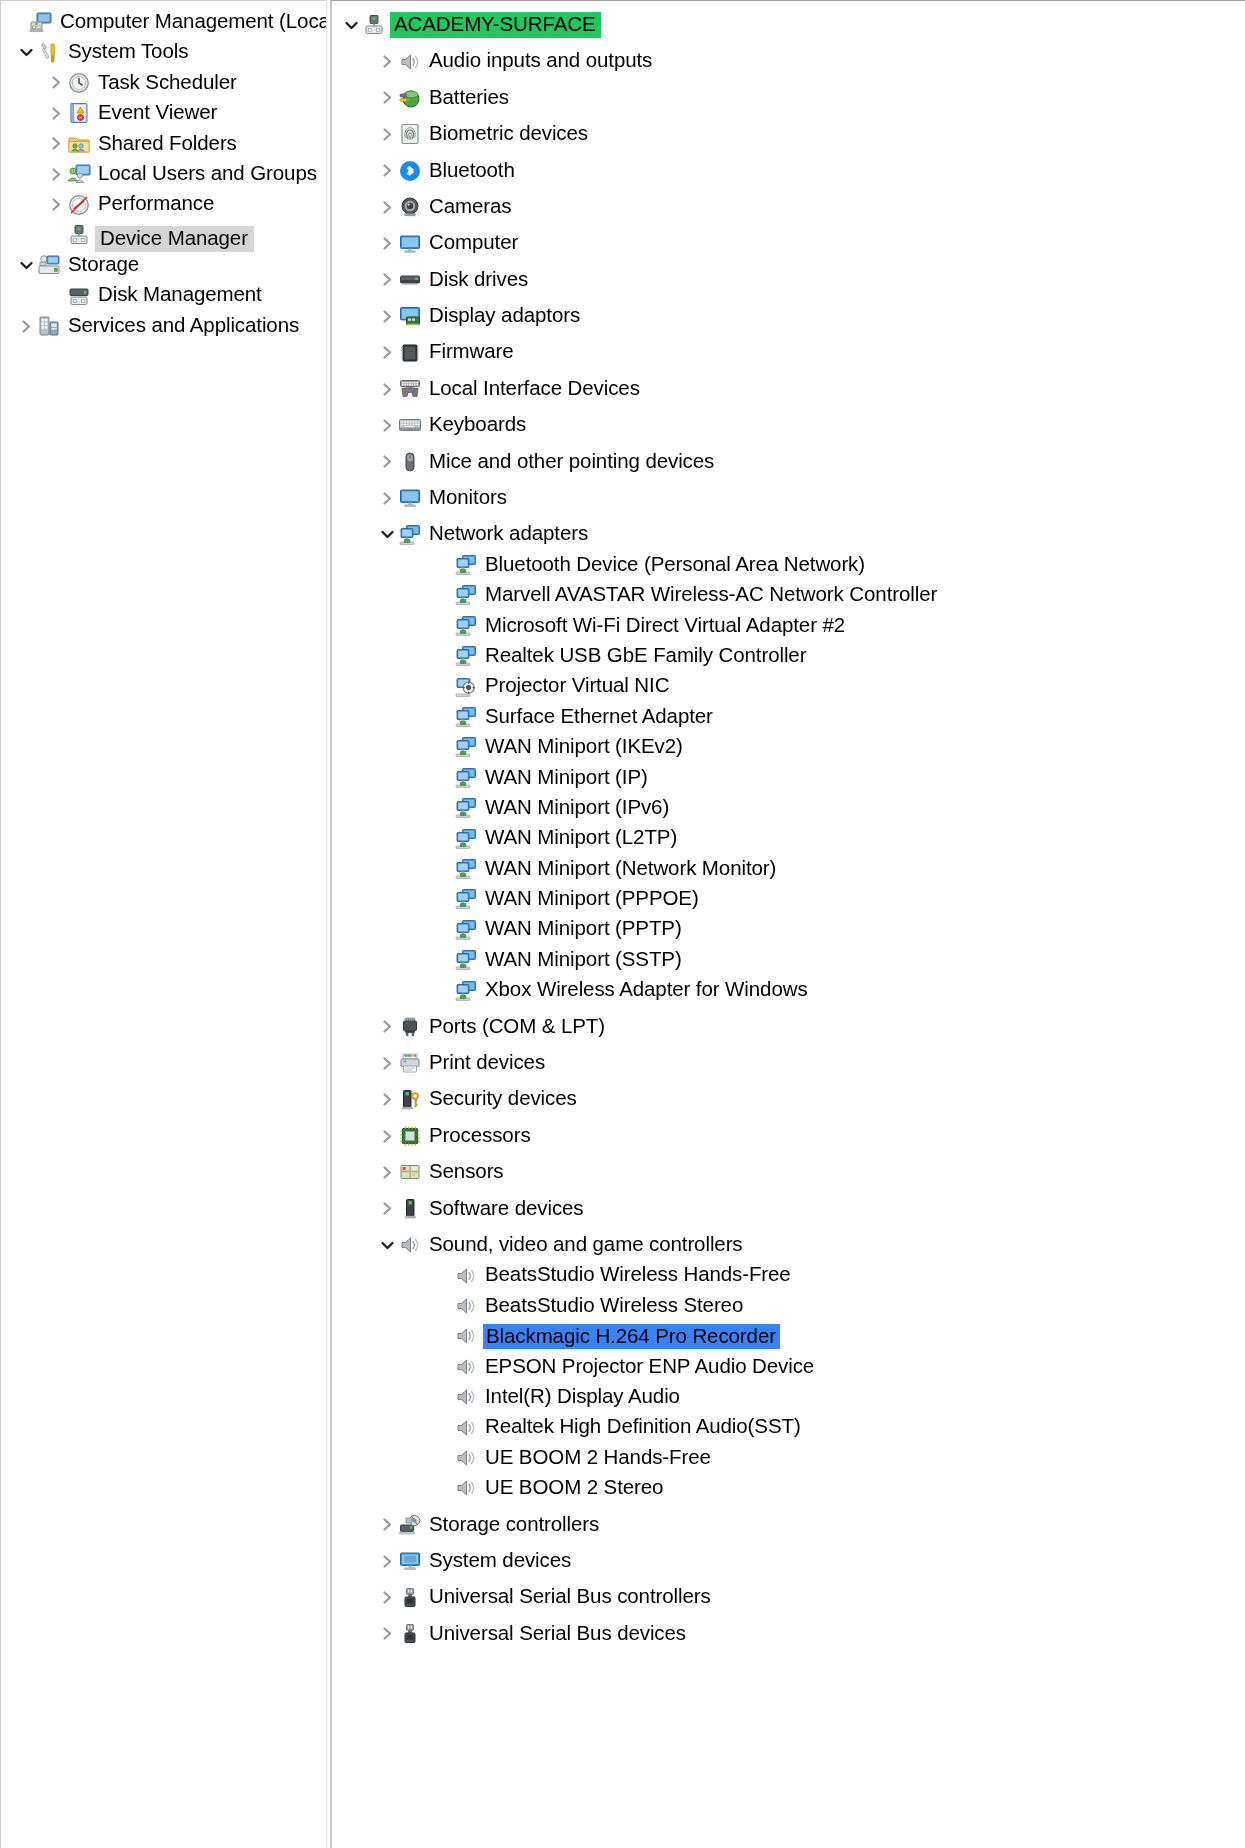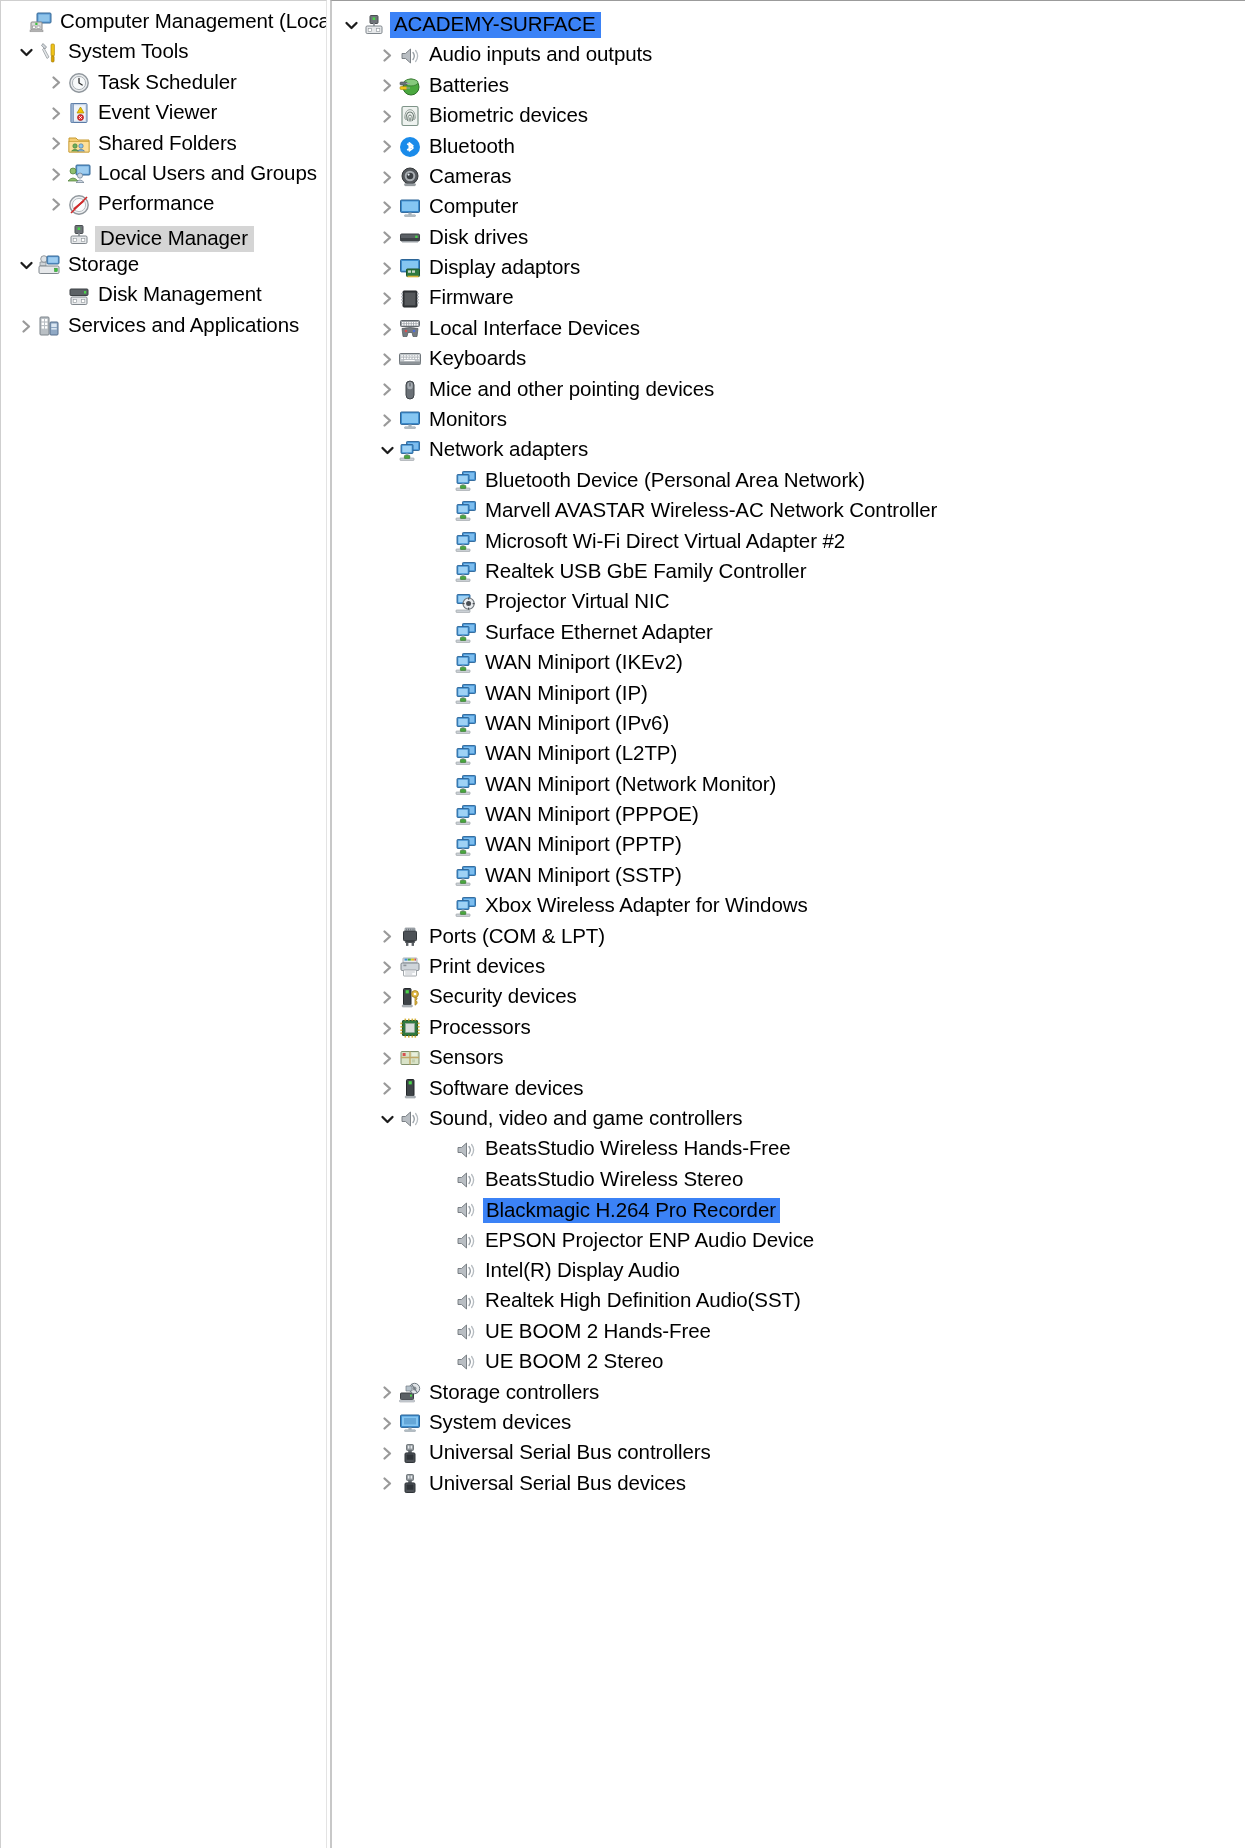--- a/index.html
+++ b/index.html
@@ -69,42 +69,42 @@
     display: flex; align-items: center; justify-content: center;
     position: relative;
   }
   .row .ico svg { display: block; }
   .row .lbl {
     font-size: 20.5px;
     letter-spacing: -0.1px;
     padding-bottom: 2px;
   }
   .lbl.sel-blue {
-    background: #3b82f6;
+    background: #22c55e;
     padding: 2px 5px 3px 4px;
     margin-left: -3px;
   }
   .lbl.sel-gray {
     background: #d5d5d5;
     padding: 2px 6px 3px 5px;
     margin-left: -3px;
     margin-top: 8px;
   }
   .lbl.hl-yellow {
     background: #3b82f6;
     padding: 2px 4px 3px 3px;
     margin-left: -2px;
   }
 
   
   .ind0  { padding-left: 6px; }
   .ind1  { padding-left: 14px; }
   .ind2  { padding-left: 44px; }
   .r-ind0 { padding-left: 8px; }
-  .r-ind1 { padding-left: 44px; }
+  .r-ind1 { padding-left: 44px; margin-top: 6px; }
   .r-ind2 { padding-left: 100px; }
 </style>
 </head>
 <body>
 
 <div id="app">
 
   <div id="left-pane">
     <div id="console-tree">
         <div class="row ind0">

